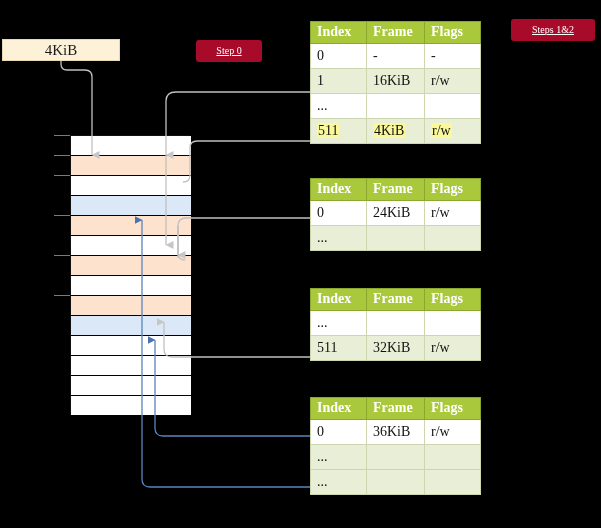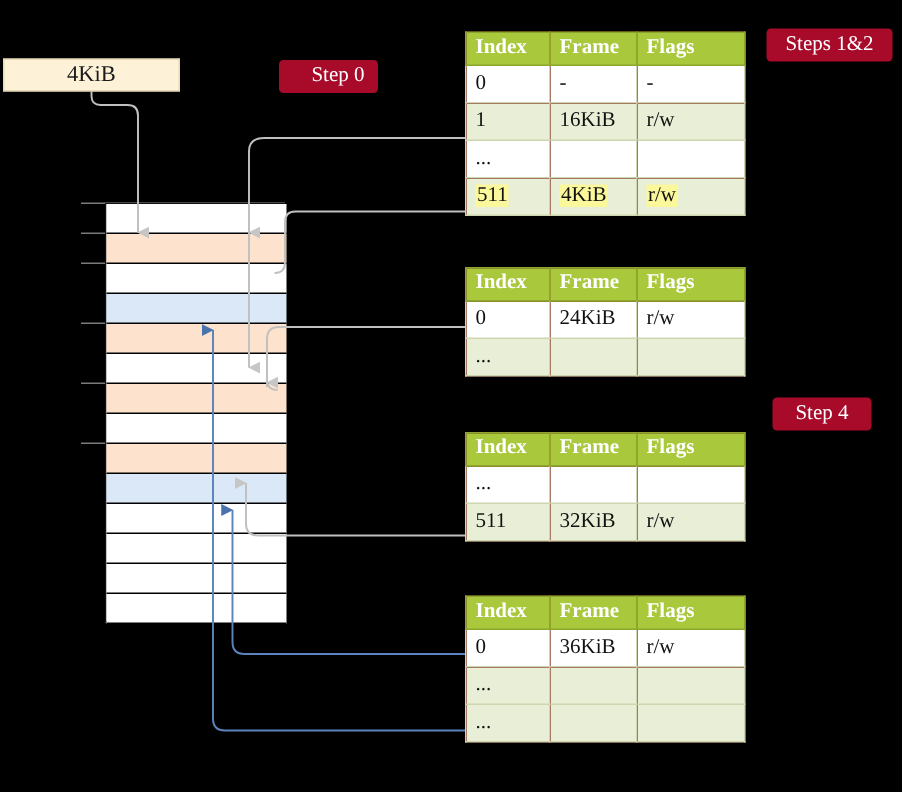--- a/index.html
+++ b/index.html
@@ -16,47 +16,48 @@
     height: 528px;
     background: #000000;
   }
 
   
   .badge {
     position: absolute;
     background: #a80b2a;
     color: #ffffff;
     font-family: "Liberation Serif", serif;
-    font-size: 14px;
+    font-size: 10px;
     line-height: 19px;
     padding: 1px 9px 2px 9px;
     border-radius: 3px;
     white-space: nowrap;
     text-align: center;
     box-shadow: 0 1px 0 rgba(0,0,0,0.4);
+    text-decoration: underline;
   }
 
   
   .srcbox {
     position: absolute;
     background: #fdf2d8;
     border: 1px solid #e6d9b4;
     color: #1a1a1a;
     font-family: "Liberation Serif", serif;
     font-size: 15px;
     text-align: center;
     line-height: 20px;
   }
 
   
   .ptable {
     position: absolute;
     border-collapse: collapse;
     border: 1px solid #bfc4b0;
-    background: #7f1d1d;
+    background: #22c55e;
     font-family: "Liberation Serif", serif;
     font-size: 14px;
     table-layout: fixed;
   }
   .ptable th {
     background: #aac83c;
     color: #ffffff;
     font-weight: bold;
     font-size: 14px;
     text-align: left;
@@ -74,21 +75,21 @@
     white-space: nowrap;
   }
   .ptable tr.odd td { background: #ffffff; }
   .ptable tr.even td { background: #e9eed6; }
   .ptable td .hl {
     background: #faf89a;
     padding: 0 1px;
   }
   .col-index { width: 56px; }
   .col-frame { width: 58px; }
-  .col-flags { width: 72px; }
+  .col-flags { width: 56px; }
 
   
   #memcol {
     position: absolute;
     left: 70px;
     top: 135px;
     width: 120px;
     height: 280px;
     border: 1px solid #111;
     background: #ffffff;
@@ -181,23 +182,22 @@
   <div class="srcbox" style="left: 2px; top: 39px; width: 118px; height: 22px;">
     <span>4KiB</span>
   </div>
 
 <div class="tick" style="top: 135px;"></div>
     <div class="tick" style="top: 155px;"></div>
     <div class="tick" style="top: 175px;"></div>
     <div class="tick" style="top: 215px;"></div>
     <div class="tick" style="top: 255px;"></div>
     <div class="tick" style="top: 295px;"></div>
-    <div class="badge" style="left: 186px; top: 40px; min-width: 66px; text-align: right;">Step 0</div>
+    <div class="badge" style="left: 196px; top: 40px; min-width: 66px;">Step 0</div>
     <div class="badge" style="left: 511px; top: 19px; min-width: 84px;">Steps 1&amp;2</div>
-    <div class="badge" style="left: 515px; top: 265px; min-width: 66px;">Step 4</div>
     <table class="ptable" style="left: 310px; top: 21px;">
       <thead>
         <tr>
           <th class="col-index">Index</th>
           <th class="col-frame">Frame</th>
           <th class="col-flags">Flags</th>
         </tr>
       </thead>
       <tbody>
         <tr class="odd">

